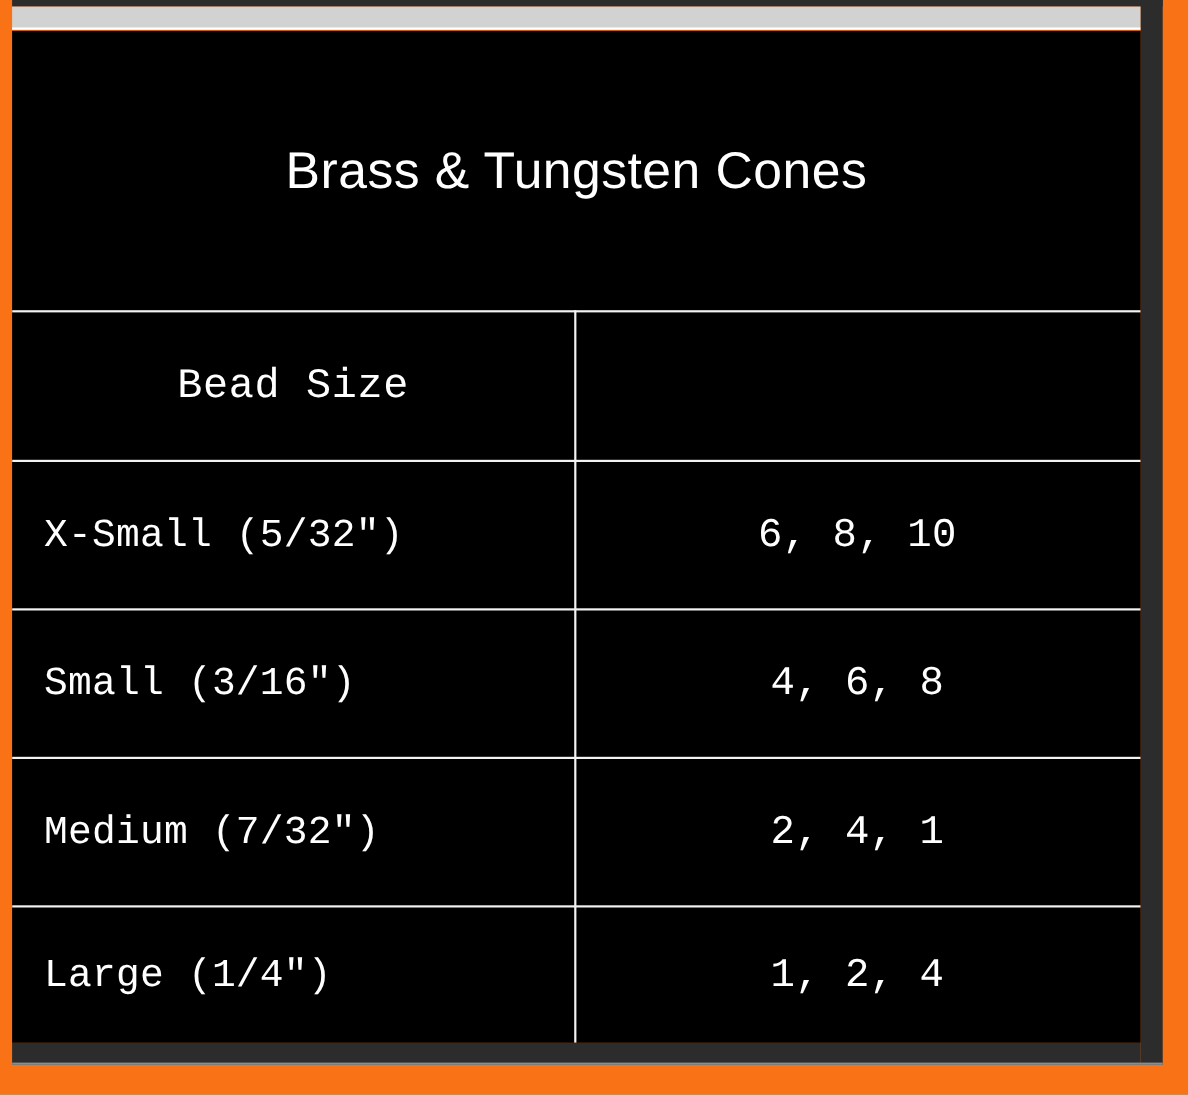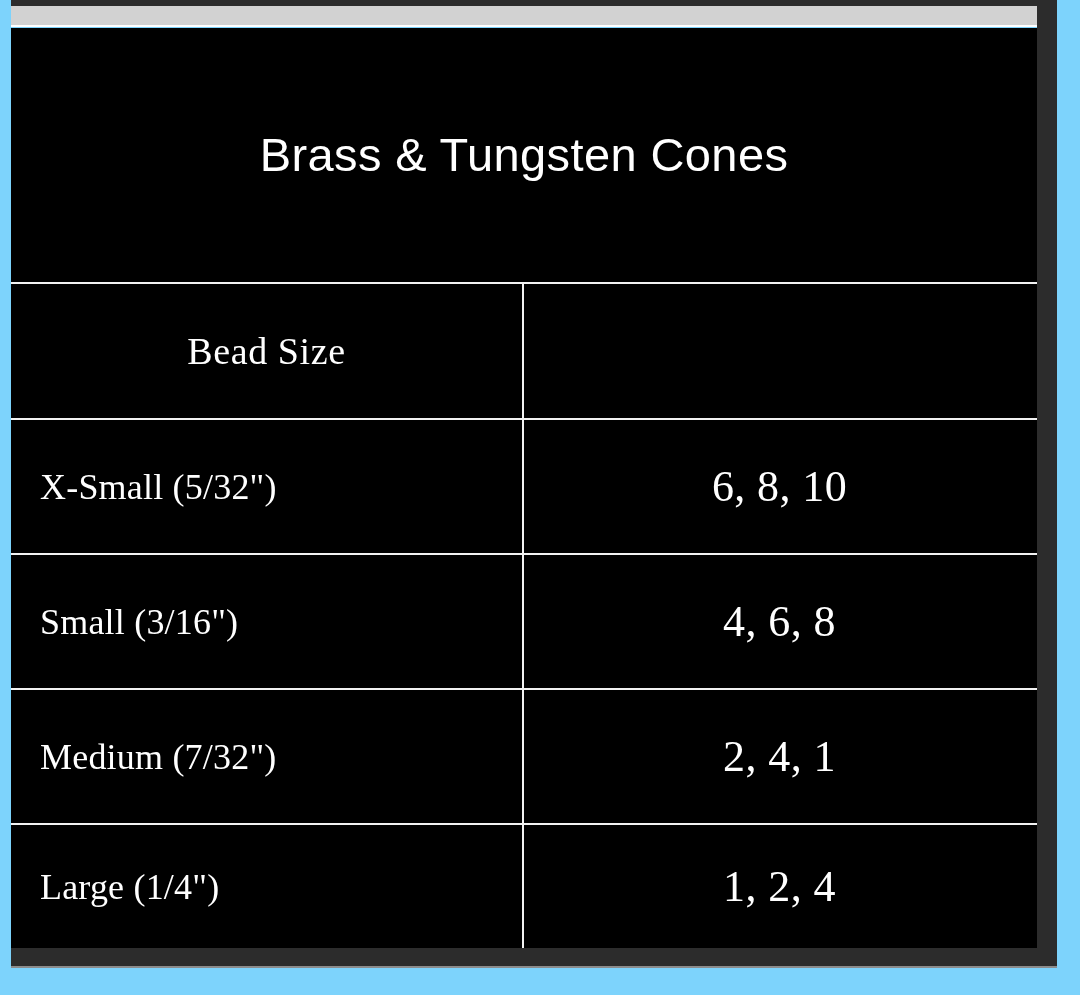--- a/index.html
+++ b/index.html
@@ -15,21 +15,21 @@
     overflow: hidden;
     font-family: "Liberation Sans", sans-serif;
     -webkit-font-smoothing: antialiased;
   }
 
   
   .viewport {
     position: relative;
     width: 1080px;
     height: 995px;
-    background: #7dd3fc;
+    background: #f97316;
   }
 
   
   .top-chrome-strip {
     position: absolute;
     left: 11px;
     top: 0;
     width: 1046px;
     height: 6px;
     background: #2c2c2c;
@@ -144,36 +144,36 @@
   .row.d0   { top: 392px; height: 133px; }
   .row.d1   { top: 527px; height: 133px; }
   .row.d2   { top: 662px; height: 133px; }
   .row.d3   { top: 797px; height: 123px; }
 
   .cell {
     display: flex;
     align-items: center;
     box-sizing: border-box;
     color: #ffffff;
-    font-family: Liberation Serif, serif;
+    font-family: Liberation Mono, monospace;
     font-weight: 300;
   }
 
   .cell.col-left {
     width: 511px;
     padding-left: 29px;
     justify-content: flex-start;
     font-size: 36px;
     letter-spacing: 0.2px;
   }
 
   .cell.col-right {
     width: 515px;
     justify-content: center;
-    font-size: 44px;
+    font-size: 37px;
     letter-spacing: 0.4px;
   }
 
   .row.head .cell {
     justify-content: center;
     padding-left: 0;
     font-size: 38px;
     letter-spacing: 0.6px;
   }
 </style>

